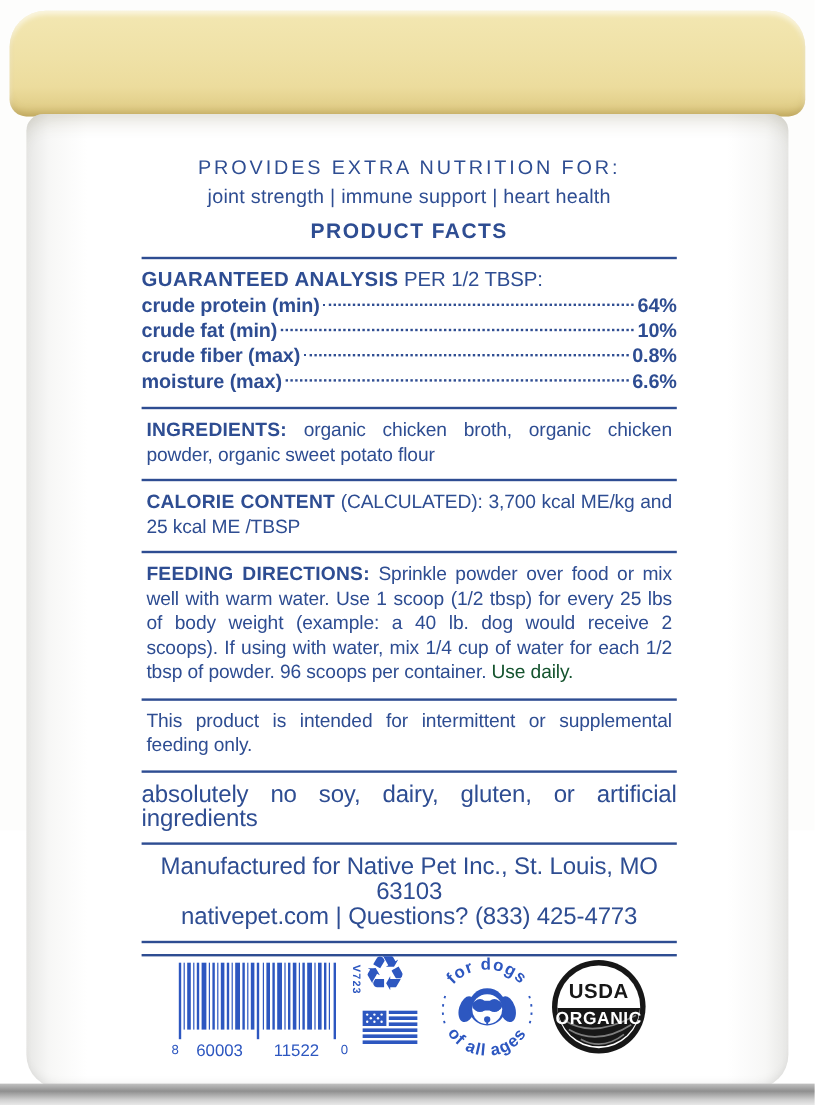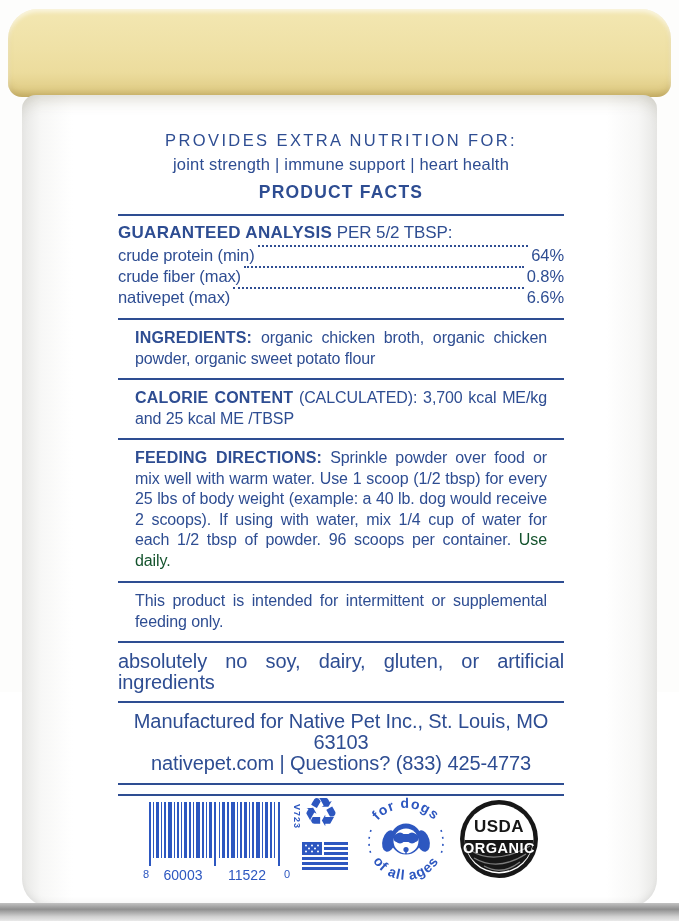--- a/index.html
+++ b/index.html
@@ -20,23 +20,23 @@
 
   
   .label{position:absolute;left:118px;top:126px;width:446px;color:#2e4d92;
          font-size:16px;line-height:20.5px;letter-spacing:-0.1px;}
   .provides{text-align:center;font-size:16.5px;letter-spacing:2.4px;margin:4px 0 3px;}
   .benefits{text-align:center;font-size:16.5px;letter-spacing:.2px;margin:0 0 2px;}
   .product-facts{text-align:center;font-weight:bold;font-size:17.5px;letter-spacing:1.2px;margin:8px 0 11px;}
   .rule{border-top:2px solid #2e4d92;height:0;}
   .ga-head{font-size:17px;margin:7px 0 2px;}
   .ga-head b{letter-spacing:.3px;}
-  .ga-row{display:flex;align-items:flex-start;font-size:16.5px;line-height:21px;}
+  .ga-row{display:flex;align-items:center;font-size:16.5px;line-height:21px;font-weight:bold;}
   .ga-dots{flex:1;border-bottom:2px dotted #2e4d92;margin:0 3px 4px;}
-  .para{text-align:justify;margin:8px 17px;}
+  .para{text-align:justify;margin:8px 4px;}
   .para b{letter-spacing:.2px;}
   .gold{color:#14532d;}
   .stretch-line{text-align:justify;text-align-last:justify;margin:8px 0;font-size:20px;}
   .center-block{text-align:center;margin:8px 0;font-size:20px;line-height:21px;}
   .m-rule-1{margin:10px 0 8px;} .m-rule-2{margin:9px 0 7px;}
 
   
   .footer{position:absolute;left:0;top:792px;width:679px;height:118px;}
   .barcode{position:absolute;left:141px;top:10px;}
   .vcode{position:absolute;left:292px;top:12px;writing-mode:vertical-rl;
@@ -60,34 +60,39 @@
   <div class="label">
 
     <div class="provides">PROVIDES EXTRA NUTRITION FOR:</div>
     <div class="benefits">joint strength | immune support | heart health</div>
     <div class="product-facts">PRODUCT FACTS</div>
 
     <div class="rule"></div>
 
     <div class="ga-head">
       <b>GUARANTEED ANALYSIS</b>
-      <span>PER 5/2 TBSP:</span>
+      <span>PER 1/2 TBSP:</span>
     </div>
     <div class="ga-row">
       <span>crude protein (min)</span>
       <span class="ga-dots"></span>
       <span>64%</span>
     </div>
     <div class="ga-row">
+      <span>crude fat (min)</span>
+      <span class="ga-dots"></span>
+      <span>10%</span>
+    </div>
+    <div class="ga-row">
       <span>crude fiber (max)</span>
       <span class="ga-dots"></span>
       <span>0.8%</span>
     </div>
     <div class="ga-row">
-      <span>nativepet (max)</span>
+      <span>moisture (max)</span>
       <span class="ga-dots"></span>
       <span>6.6%</span>
     </div>
 
     <div class="rule m-rule-1"></div>
 
     <p class="para"><b>INGREDIENTS:</b> <span>organic chicken broth, organic chicken powder, organic sweet potato flour</span></p>
 
     <div class="rule m-rule-2"></div>
 

